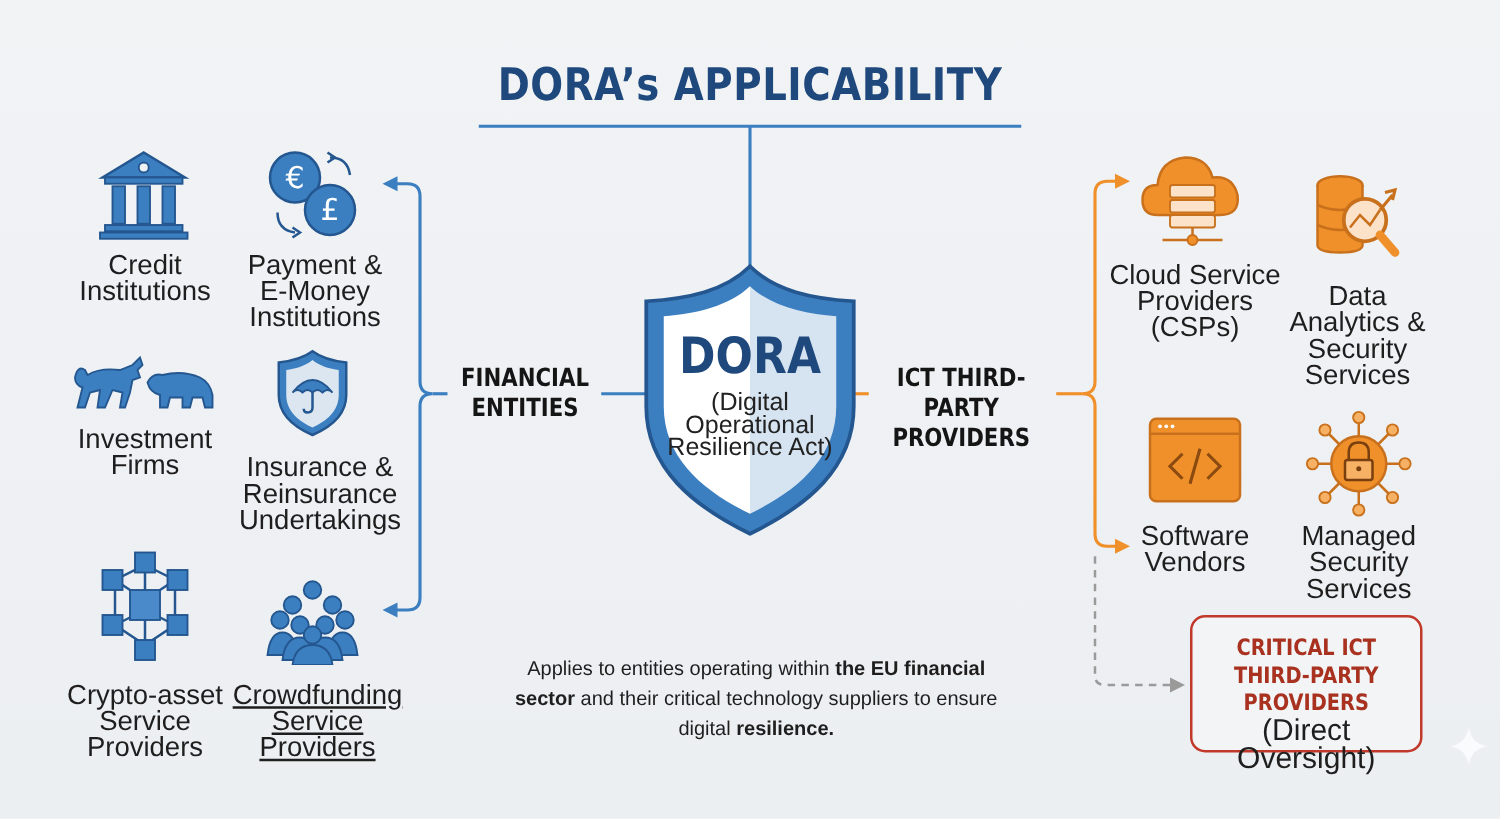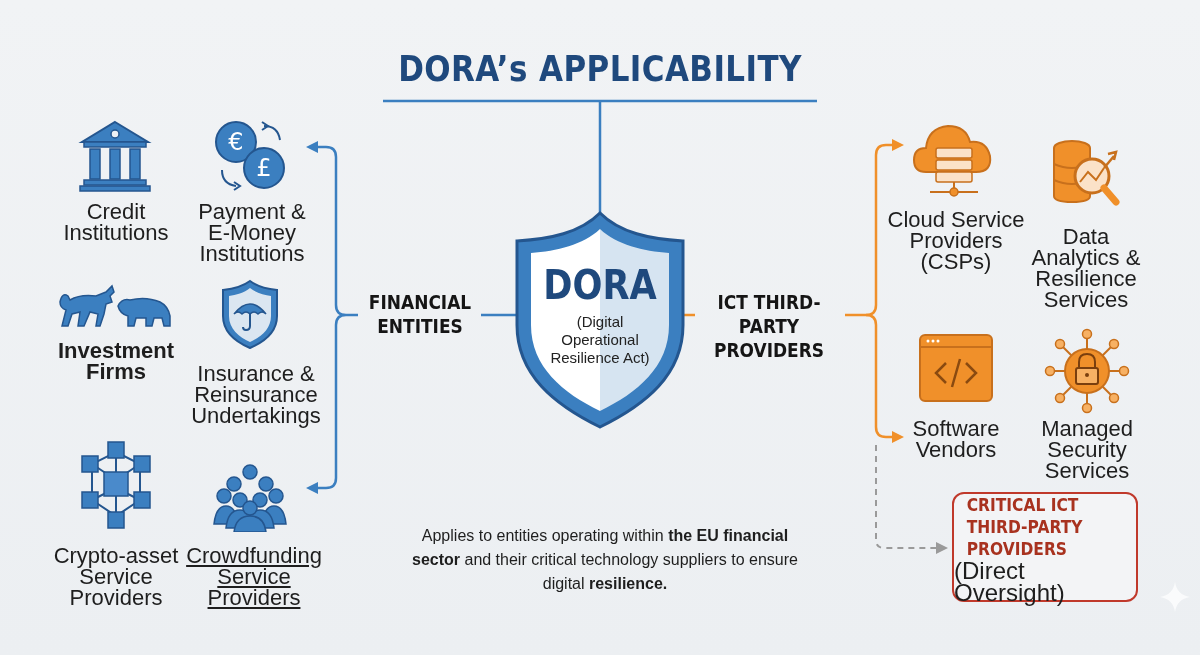--- a/index.html
+++ b/index.html
@@ -29,26 +29,26 @@
   }
   .icon { position:absolute; }
   .shield-title {
     position:absolute; left:515px; top:262px; width:170px; text-align:center;
     font-weight:bold; font-size:40px; color:#1f497d;
     font-family:"DejaVu Sans", "Liberation Sans", sans-serif;
     transform:scaleX(0.88);
   }
   .shield-sub {
     position:absolute; left:525px; top:313px; width:150px; text-align:center;
-    font-size:15px; line-height:18px; color:#222;
+    font-size:20px; line-height:18px; color:#222;
   }
   .critical-box {
     position:absolute; left:952px; top:492px; width:186px; height:110px;
     border:2.5px solid #c0392b; border-radius:12px; box-sizing:border-box;
-    background:#f3f4f6; 
+    background:#f3f4f6; text-align:center; padding-top:14px;
   }
   .critical-title {
     font-weight:bold; font-size:18px; line-height:22px; color:#a8321f;
     font-family:"DejaVu Sans", "Liberation Sans", sans-serif;
     transform:scaleX(0.86); display:block;
   }
   .critical-sub { font-size:24px; line-height:22px; color:#1e1e1e; display:block; }
   .footer-text {
     position:absolute; left:400px; top:524px; width:410px; text-align:center;
     font-size:16px; line-height:24px; color:#1e1e1e;
@@ -146,21 +146,21 @@
 <div class="label" style="left:178px; top:201px; width:148px;text-align:center;">
   <div>Payment &amp;</div>
   <div>E-Money</div>
   <div>Institutions</div>
 </div>
 
 <svg class="icon" style="left:56px; top:282px;" width="120" height="50" viewBox="0 0 120 50">
   <path d="M4,20 Q6,10 12,14 L14,18 Q24,12 40,14 L50,10 L56,4 L58,10 L54,14 L56,20 L50,22 L48,32 L44,44 L40,44 L42,32 L34,30 L28,44 L22,44 L24,30 L16,32 L12,44 L6,44 L10,28 Q4,26 4,20 Z" fill="#3b7fc0" stroke="#24568f" stroke-width="1.5"></path>
   <path d="M62,24 Q66,16 74,18 Q90,14 104,20 Q112,24 114,34 L114,44 L108,44 L106,36 L98,36 L96,44 L90,44 L90,36 L80,36 L78,44 L72,44 L72,34 Q64,32 62,24 Z" fill="#3b7fc0" stroke="#24568f" stroke-width="1.5"></path>
 </svg>
-<div class="label" style="left:40px; top:340px; width:152px;font-weight:bold;">
+<div class="label" style="left:40px; top:340px; width:152px;">
   <div>Investment</div>
   <div>Firms</div>
 </div>
 
 <svg class="icon" style="left:218px; top:278px;" width="64" height="72" viewBox="0 0 64 72">
   <path d="M32,3 C24,9 14,11 5,12 L5,38 C5,54 18,64 32,70 C46,64 59,54 59,38 L59,12 C50,11 40,9 32,3 Z" fill="#3b7fc0" stroke="#24568f" stroke-width="2"></path>
   <path d="M32,10 C26,15 18,17 11,18 L11,38 C11,51 21,59 32,64 C43,59 53,51 53,38 L53,18 C46,17 38,15 32,10 Z" fill="#dbe6f1"></path>
   <path d="M16,36 Q32,16 48,36 Q44,32 40,36 Q36,32 32,36 Q28,32 24,36 Q20,32 16,36 Z" fill="#3b7fc0" stroke="#24568f" stroke-width="1.5"></path>
   <path d="M32,36 L32,48 Q32,52 28,52 Q25,52 25,49" fill="none" stroke="#24568f" stroke-width="2"></path>
 </svg>
@@ -244,21 +244,21 @@
   <path d="M4,26 Q22,34 40,26 M4,42 Q22,50 40,42" fill="none" stroke="#c8701c" stroke-width="2"></path>
   <circle cx="42" cy="38" r="17" fill="#fbe2c8" stroke="#c8701c" stroke-width="3"></circle>
   <path d="M30,44 L38,34 L46,42 L54,30" fill="none" stroke="#c8701c" stroke-width="2"></path>
   <path d="M54,30 L64,18" stroke="#c8701c" stroke-width="2.5"></path>
   <path d="M58,16 L66,14 L64,22" fill="none" stroke="#c8701c" stroke-width="2.5"></path>
   <line x1="54" y1="50" x2="66" y2="64" stroke="#f0902a" stroke-width="7" stroke-linecap="round"></line>
 </svg>
 <div class="label" style="left:1026px; top:226px; width:120px;">
   <div>Data</div>
   <div>Analytics &amp;</div>
-  <div>Resilience</div>
+  <div>Security</div>
   <div>Services</div>
 </div>
 
 <svg class="icon" style="left:918px; top:333px;" width="76" height="70" viewBox="0 0 76 70">
   <rect x="2" y="2" width="72" height="66" rx="5" fill="#f0902a" stroke="#c8701c" stroke-width="2"></rect>
   <line x1="2" y1="14" x2="74" y2="14" stroke="#c8701c" stroke-width="2"></line>
   <circle cx="10" cy="8" r="1.5" fill="#fff"></circle>
     <circle cx="15" cy="8" r="1.5" fill="#fff"></circle>
     <circle cx="20" cy="8" r="1.5" fill="#fff"></circle>
   <path d="M28,30 L18,40 L28,50 M48,30 L58,40 L48,50 M42,26 L34,54" fill="none" stroke="#8a4a10" stroke-width="2.5"></path>

